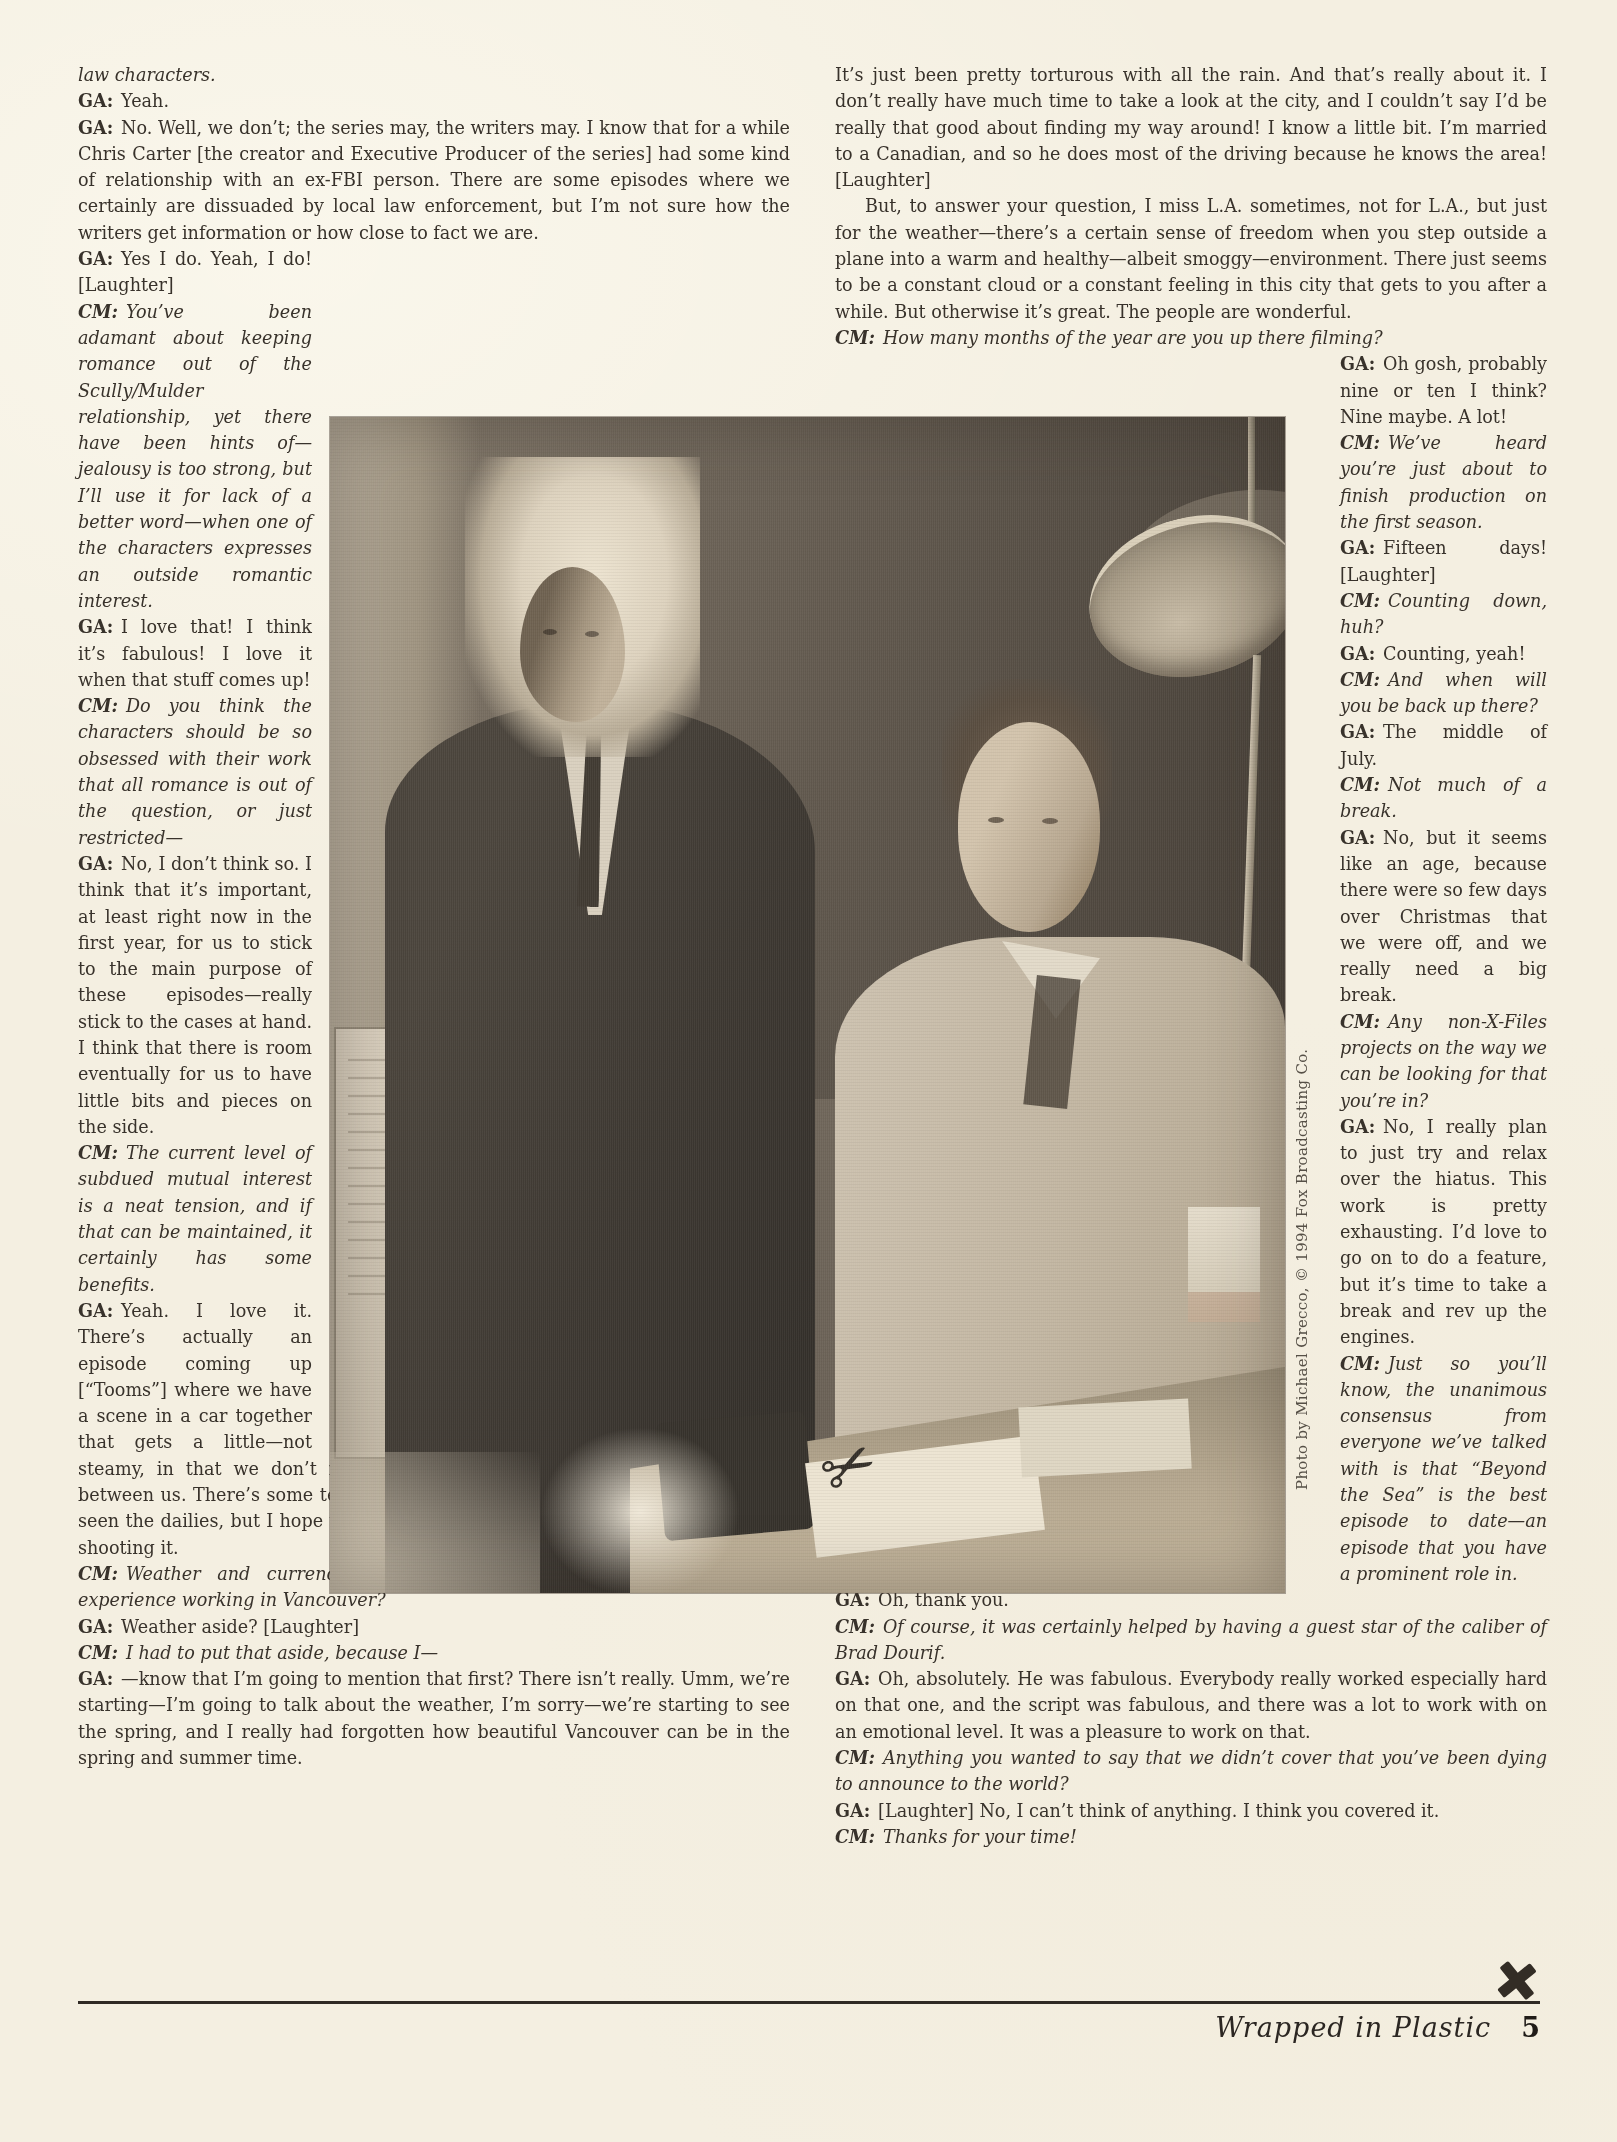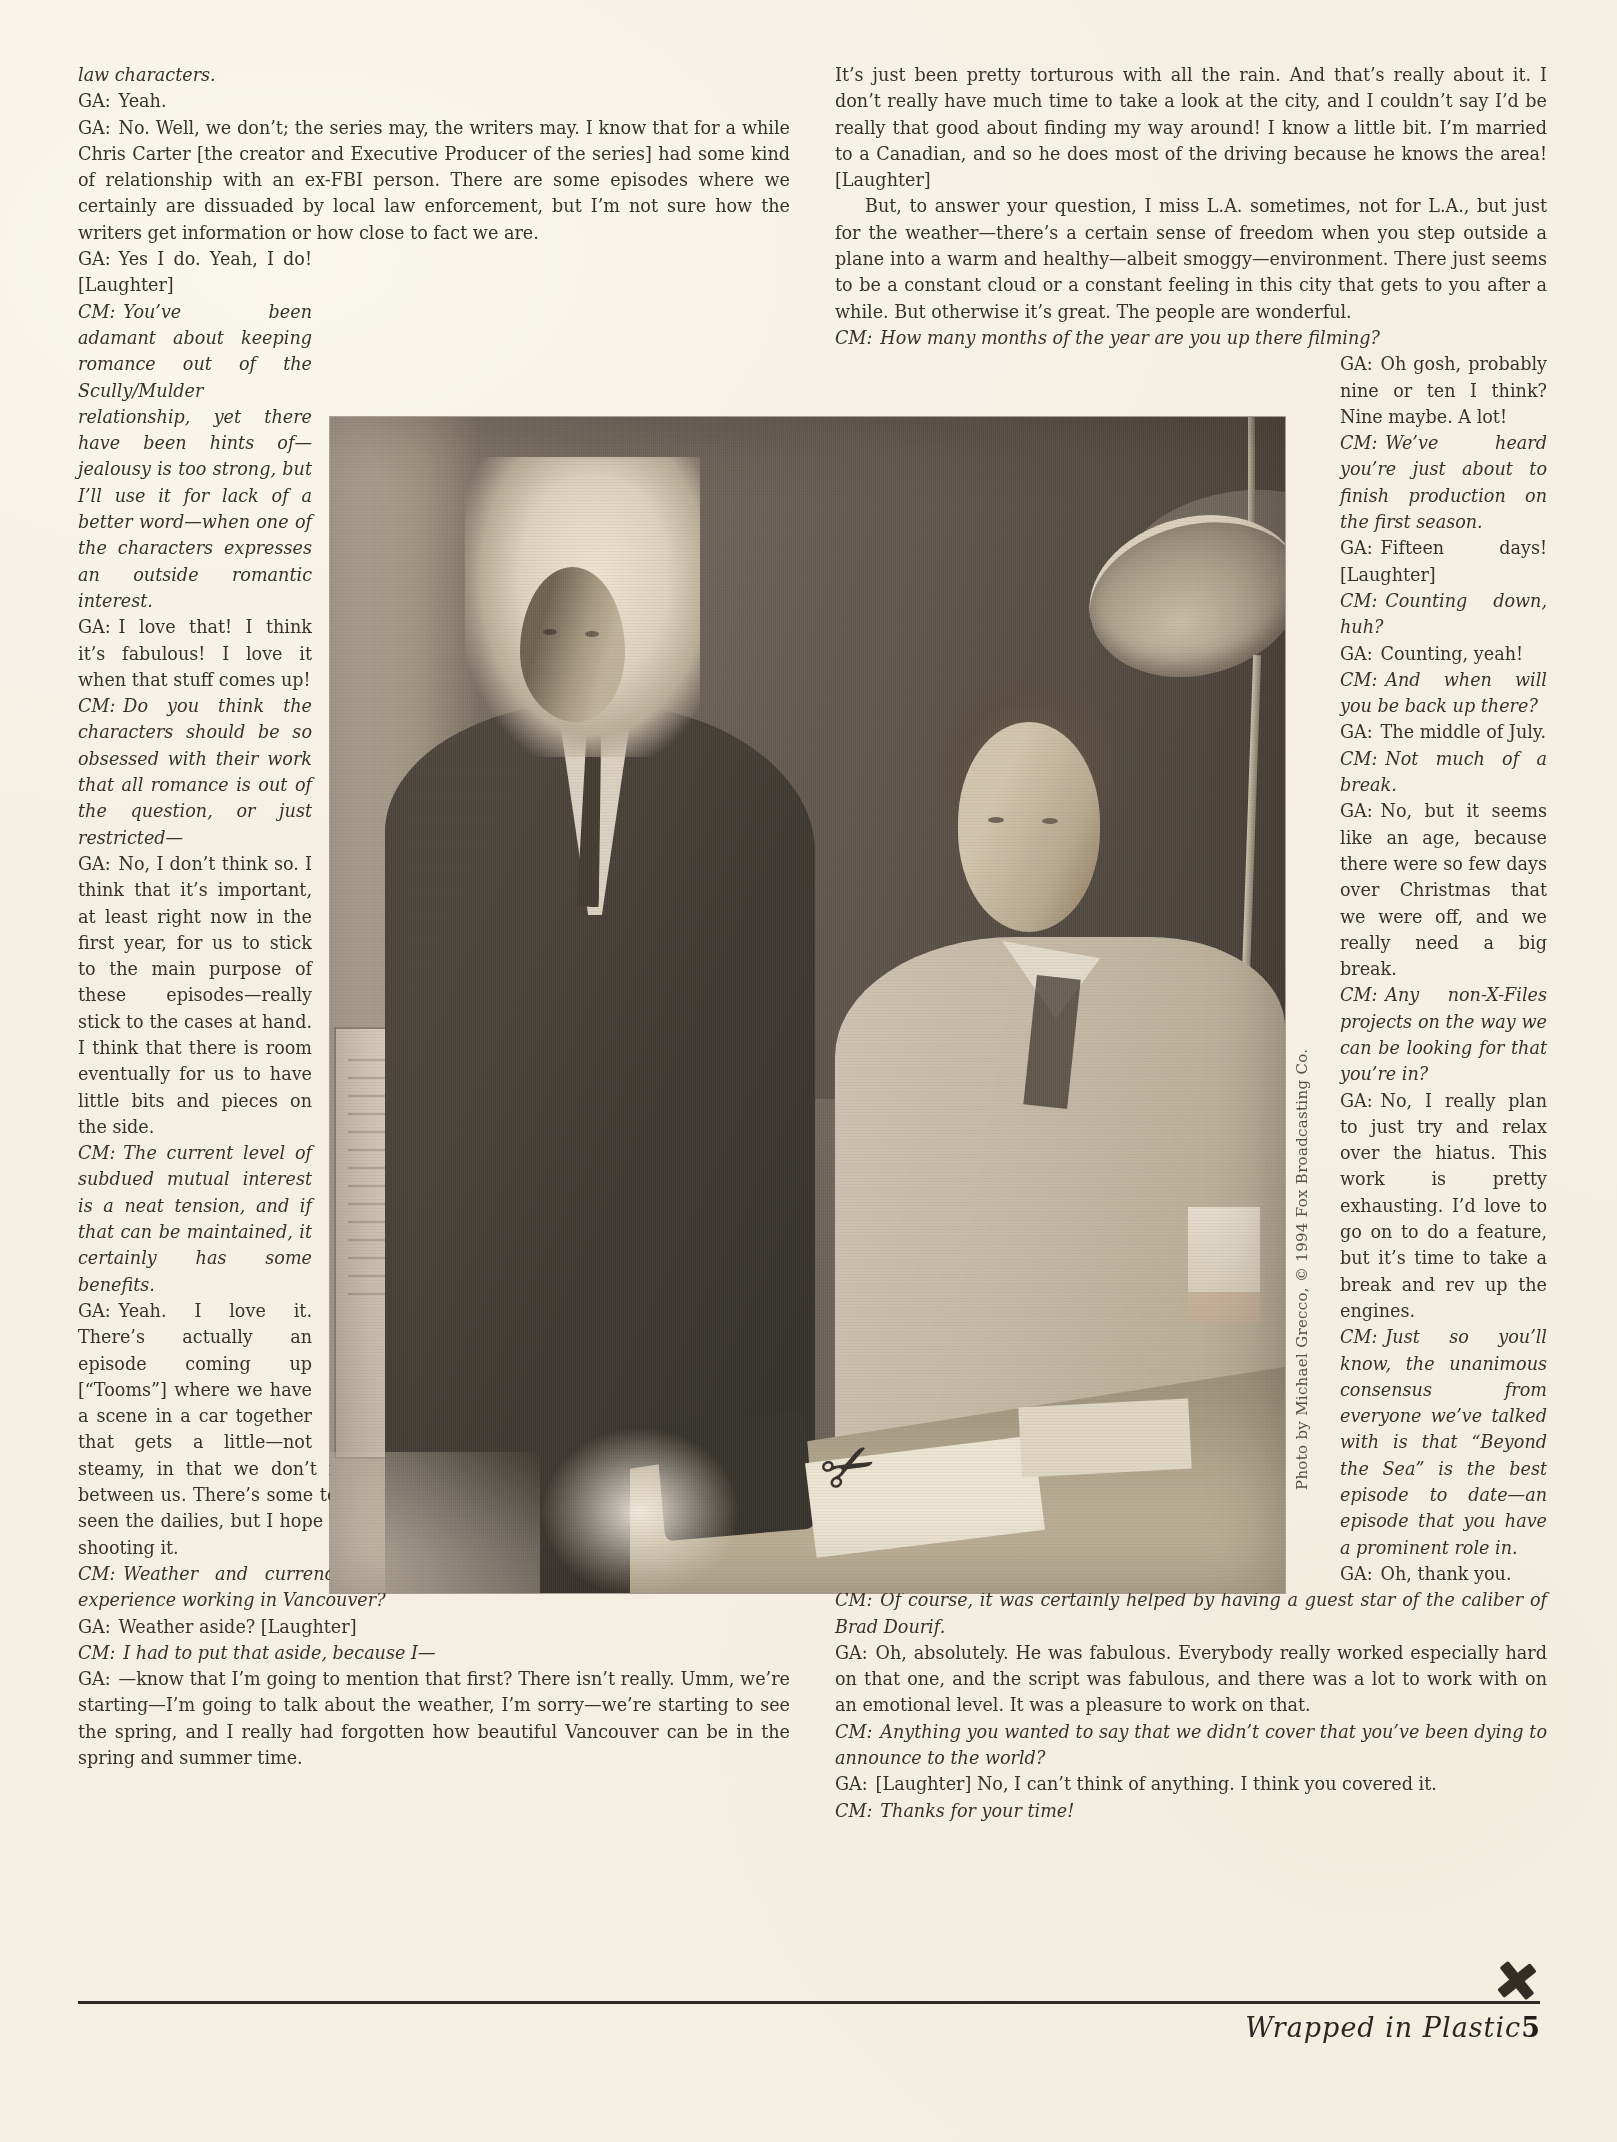--- a/index.html
+++ b/index.html
@@ -10,21 +10,21 @@
     radial-gradient(1400px 900px at 18% 12%, rgba(255,253,244,.55), rgba(255,253,244,0) 70%),
     radial-gradient(1200px 1000px at 85% 80%, rgba(240,233,216,.5), rgba(240,233,216,0) 70%),
     var(--paper);
     overflow:hidden;font-family:"DejaVu Serif", serif;color:var(--ink);}
   .col{position:absolute;top:62px;width:712px;font-size:17.6px;line-height:26.3px;text-align:justify;}
   .col-left{left:78px;}
   .col-right{left:835px;}
   .turn{margin:0;}
   .turn.cm{font-style:italic;}
   .turn.ind{text-indent:30px;}
-  .spk{font-weight:normal;font-style:normal;margin-right:.45em;}
+  .spk{font-weight:bold;font-style:normal;margin-right:.45em;}
   .turn.cm .spk{font-style:italic;}
   .ph-spacer{}
   .ph-spacer.right{float:right;margin-left:0;}
   .ph-spacer.left{float:left;margin-right:0;}
 
   
   .photo{position:absolute;left:330px;top:417px;width:955px;height:1176px;overflow:hidden;
     outline:1px solid rgba(70,60,50,.45);
     background:linear-gradient(112deg,#867c6e 0%,#7a7063 35%,#6a6156 62%,#5a524a 100%);}
   .photo *{position:absolute;}
@@ -66,21 +66,21 @@
   .photo-credit{position:absolute;left:1058px;top:1225px;width:500px;height:30px;
     transform:rotate(-90deg);transform-origin:50% 50%;
     font-size:15px;letter-spacing:.3px;color:var(--credit);text-align:left;white-space:nowrap;}
 
   
   .footer-rule{position:absolute;left:78px;top:2001px;width:1462px;height:3px;background:var(--rule);}
   .footer-x{position:absolute;left:1497px;top:1960px;width:40px;height:40px;transform:rotate(6deg);}
   .footer-x i{position:absolute;left:-1px;top:15px;width:42px;height:11px;background:#332d26;border-radius:2px;}
   .footer-x i:first-child{transform:rotate(45deg);}
   .footer-x i:last-child{transform:rotate(-45deg);}
-  .footer-caption{position:absolute;left:1000px;top:2012px;width:540px;display:flex;justify-content:flex-end;align-items:baseline;}
+  .footer-caption{position:absolute;left:1000px;top:2012px;width:540px;display:flex;justify-content:flex-end;align-items:baseline;gap:30px;}
   .footer-title{font-style:italic;font-size:27px;letter-spacing:1px;color:#2b2622;}
   .footer-pagenum{font-weight:bold;font-size:27px;font-style:normal;color:#201c18;}
 </style>
 </head>
 <body>
 
 <div class="page">
 
   <div class="col col-left">
       <p class="turn cm">law characters.</p>

